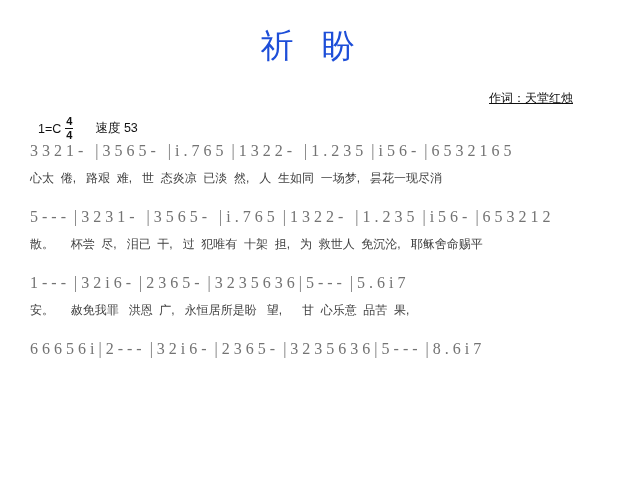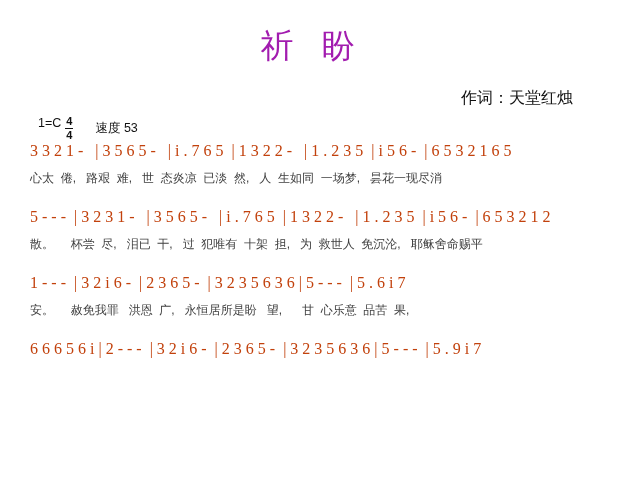--- a/index.html
+++ b/index.html
@@ -20,44 +20,46 @@
     height: 500px;
     box-sizing: border-box;
   }
   .title {
     text-align: center;
     font-family: "Liberation Serif", serif;
     font-size: 33px;
     letter-spacing: 10px;
     font-weight: 400;
     margin-top: 24px;
-    color: #a21caf;
+    color: #1d4ed8;
   }
   .credits {
     position: absolute;
     right: 52px;
     top: 66px;
-    font-size: 16px;
+    font-size: 12px;
     line-height: 16px;
     text-align: left;
     font-family: "Liberation Sans", sans-serif;
     color: #111;
+    text-decoration: underline;
   }
   .meta-row {
     position: absolute;
     left: 38px;
     top: 92px;
     font-size: 12.5px;
     font-family: "Liberation Sans", sans-serif;
     display: flex;
     align-items: center;
     gap: 22px;
   }
   .keysig {
     display: inline-flex;
+    align-items: center;
     gap: 2px;
   }
   .frac {
     display: inline-flex;
     flex-direction: column;
     line-height: 1;
     font-size: 11px;
     vertical-align: middle;
     margin-left: 2px;
     font-weight: bold;
@@ -88,21 +90,21 @@
     height: 66px;
   }
   .notes {
     font-family: "Liberation Serif", serif;
     font-size: 16px;
     letter-spacing: 0px;
     white-space: pre;
     padding-left: 30px;
     height: 30px;
     line-height: 30px;
-    color: #c2410c;
+    color: #737373;
   }
   .lyrics {
     font-family: "Liberation Sans", sans-serif;
     font-size: 12px;
     white-space: pre;
     padding-left: 30px;
     height: 24px;
     line-height: 24px;
     color: #404040;
   }
@@ -143,20 +145,20 @@
       <div class="notes">5 - - -  | 3 2 3 1 -   | 3 5 6 5 -   | i . 7 6 5  | 1 3 2 2 -   | 1 . 2 3 5  | i 5 6 -  | 6 5 3 2 1 2</div>
       <div class="lyrics">散。     杯尝  尽,   泪已  干,   过  犯唯有  十架  担,   为  救世人  免沉沦,   耶稣舍命赐平</div>
     </div>
 
     <div class="system">
       <div class="notes">1 - - -  | 3 2 i 6 -  | 2 3 6 5 -  | 3 2 3 5 6 3 6 | 5 - - -  | 5 . 6 i 7</div>
       <div class="lyrics">安。     赦免我罪   洪恩  广,   永恒居所是盼   望,      甘  心乐意  品苦  果,</div>
     </div>
 
     <div class="system">
-      <div class="notes">6 6 6 5 6 i | 2 - - -  | 3 2 i 6 -  | 2 3 6 5 -  | 3 2 3 5 6 3 6 | 5 - - -  | 5 . 9 i 7</div>
+      <div class="notes">6 6 6 5 6 i | 2 - - -  | 3 2 i 6 -  | 2 3 6 5 -  | 3 2 3 5 6 3 6 | 5 - - -  | 8 . 6 i 7</div>
     </div>
 
     <div class="system">
     </div>
 
   </div>
 </div>
 
 </body></html>

